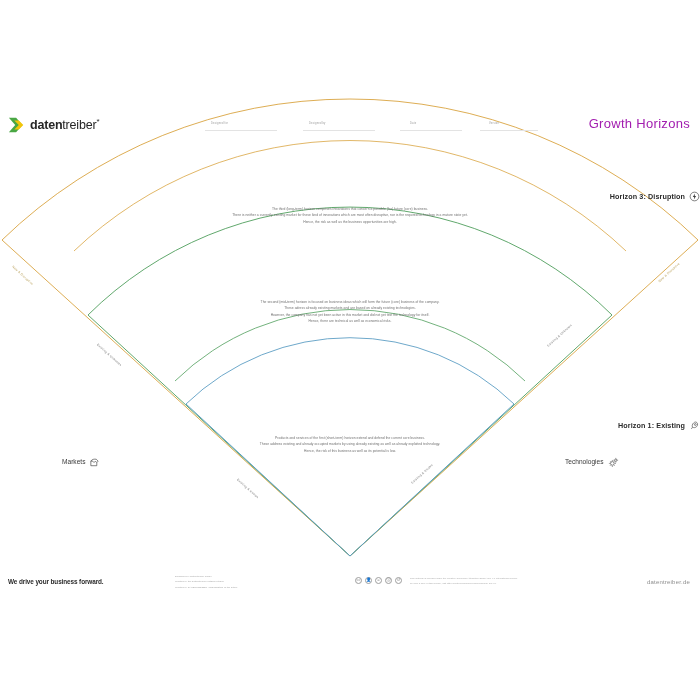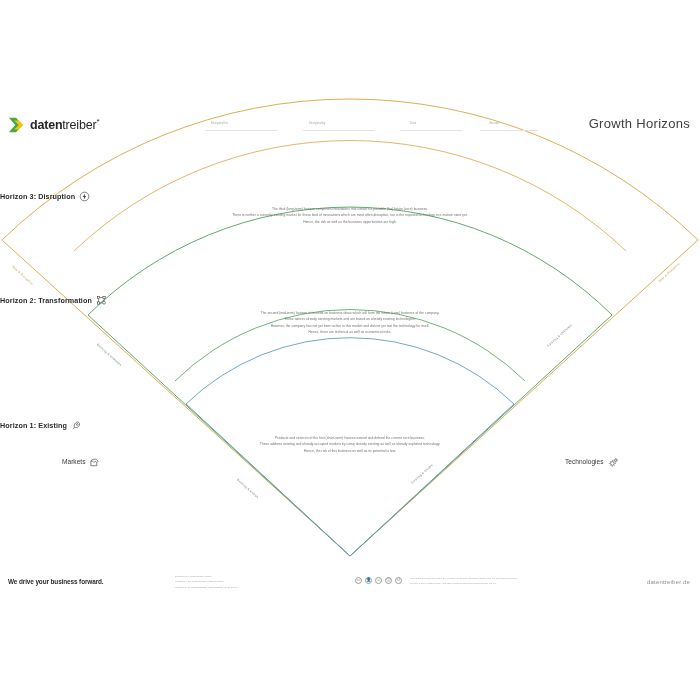--- a/index.html
+++ b/index.html
@@ -37,36 +37,36 @@
     position:absolute;top:14px;
     font-size:2.6px;color:#9a9a9a;letter-spacing:0.2px;
     white-space:nowrap;
   }
   .meta-rule{
     position:absolute;top:22px;height:1px;background:#e3e3e3;
   }
 
   .doc-title{
     position:absolute;right:10px;top:8px;
-    font-size:13px;color:#404040;letter-spacing:0.3px;
+    font-size:13px;color:#a21caf;letter-spacing:0.3px;
     white-space:nowrap;
   }
 
   
   #fan{position:absolute;left:0;top:0;width:700px;height:700px;}
 
   
   .hz-block{
     position:absolute;width:700px;left:0;text-align:center;
     pointer-events:none;
   }
   .hz-head{
     font-size:7.2px;font-weight:bold;color:#2b2b2b;
     letter-spacing:0.1px;
-    display:flex;align-items:center;justify-content:flex-start;gap:4px;
+    display:flex;align-items:center;justify-content:flex-end;gap:4px;
     line-height:1;
   }
   .hz-head .hz-ico{display:inline-block;width:11px;height:11px;}
   .hz-body{
     margin-top:4px;
     font-size:3.3px;color:#6e6e6e;line-height:1.9;
     letter-spacing:0.05px;
   }
 
   
@@ -170,32 +170,20 @@
       </svg>
     </div>
     <div class="hz-body">
       <div>The third (long-term) horizon comprises innovations that concern a possible (far) future (core) business.</div>
       <div>There is neither a currently existing market for these kind of innovations which are most often disruptive, nor is the required technology in a mature state yet.</div>
       <div>Hence, the risk as well as the business opportunities are high.</div>
     </div>
   </div>
 
   <div class="hz-block" style="top:295px;">
-    <div class="hz-head">
-      <span>Horizon 2: Transformation</span>
-      <svg class="hz-ico" viewBox="0 0 24 24">
-        <g fill="none" stroke="#3b3b3b" stroke-width="1.3">
-          <rect x="3" y="3" width="5" height="5"></rect>
-          <rect x="15" y="3" width="5" height="5"></rect>
-          <rect x="3" y="15" width="5" height="5"></rect>
-          <circle cx="17.5" cy="17" r="3"></circle>
-          <path d="M8 5.5 L15 5.5 M5.5 8 L5.5 15 M8 17.5 L14.5 17.5 M17.5 8 L17.5 14"></path>
-        </g>
-      </svg>
-    </div>
     <div class="hz-body">
       <div>The second (mid-term) horizon is focused on business ideas which will form the future (core) business of the company.</div>
       <div>These adress already existing markets and are based on already existing technologies.</div>
       <div>However, the company has not yet been active in this market and did not yet test the technology for itself.</div>
       <div>Hence, there are technical as well as economical risks.</div>
     </div>
   </div>
 
   <div class="hz-block" style="top:420px;">
     <div class="hz-head">

